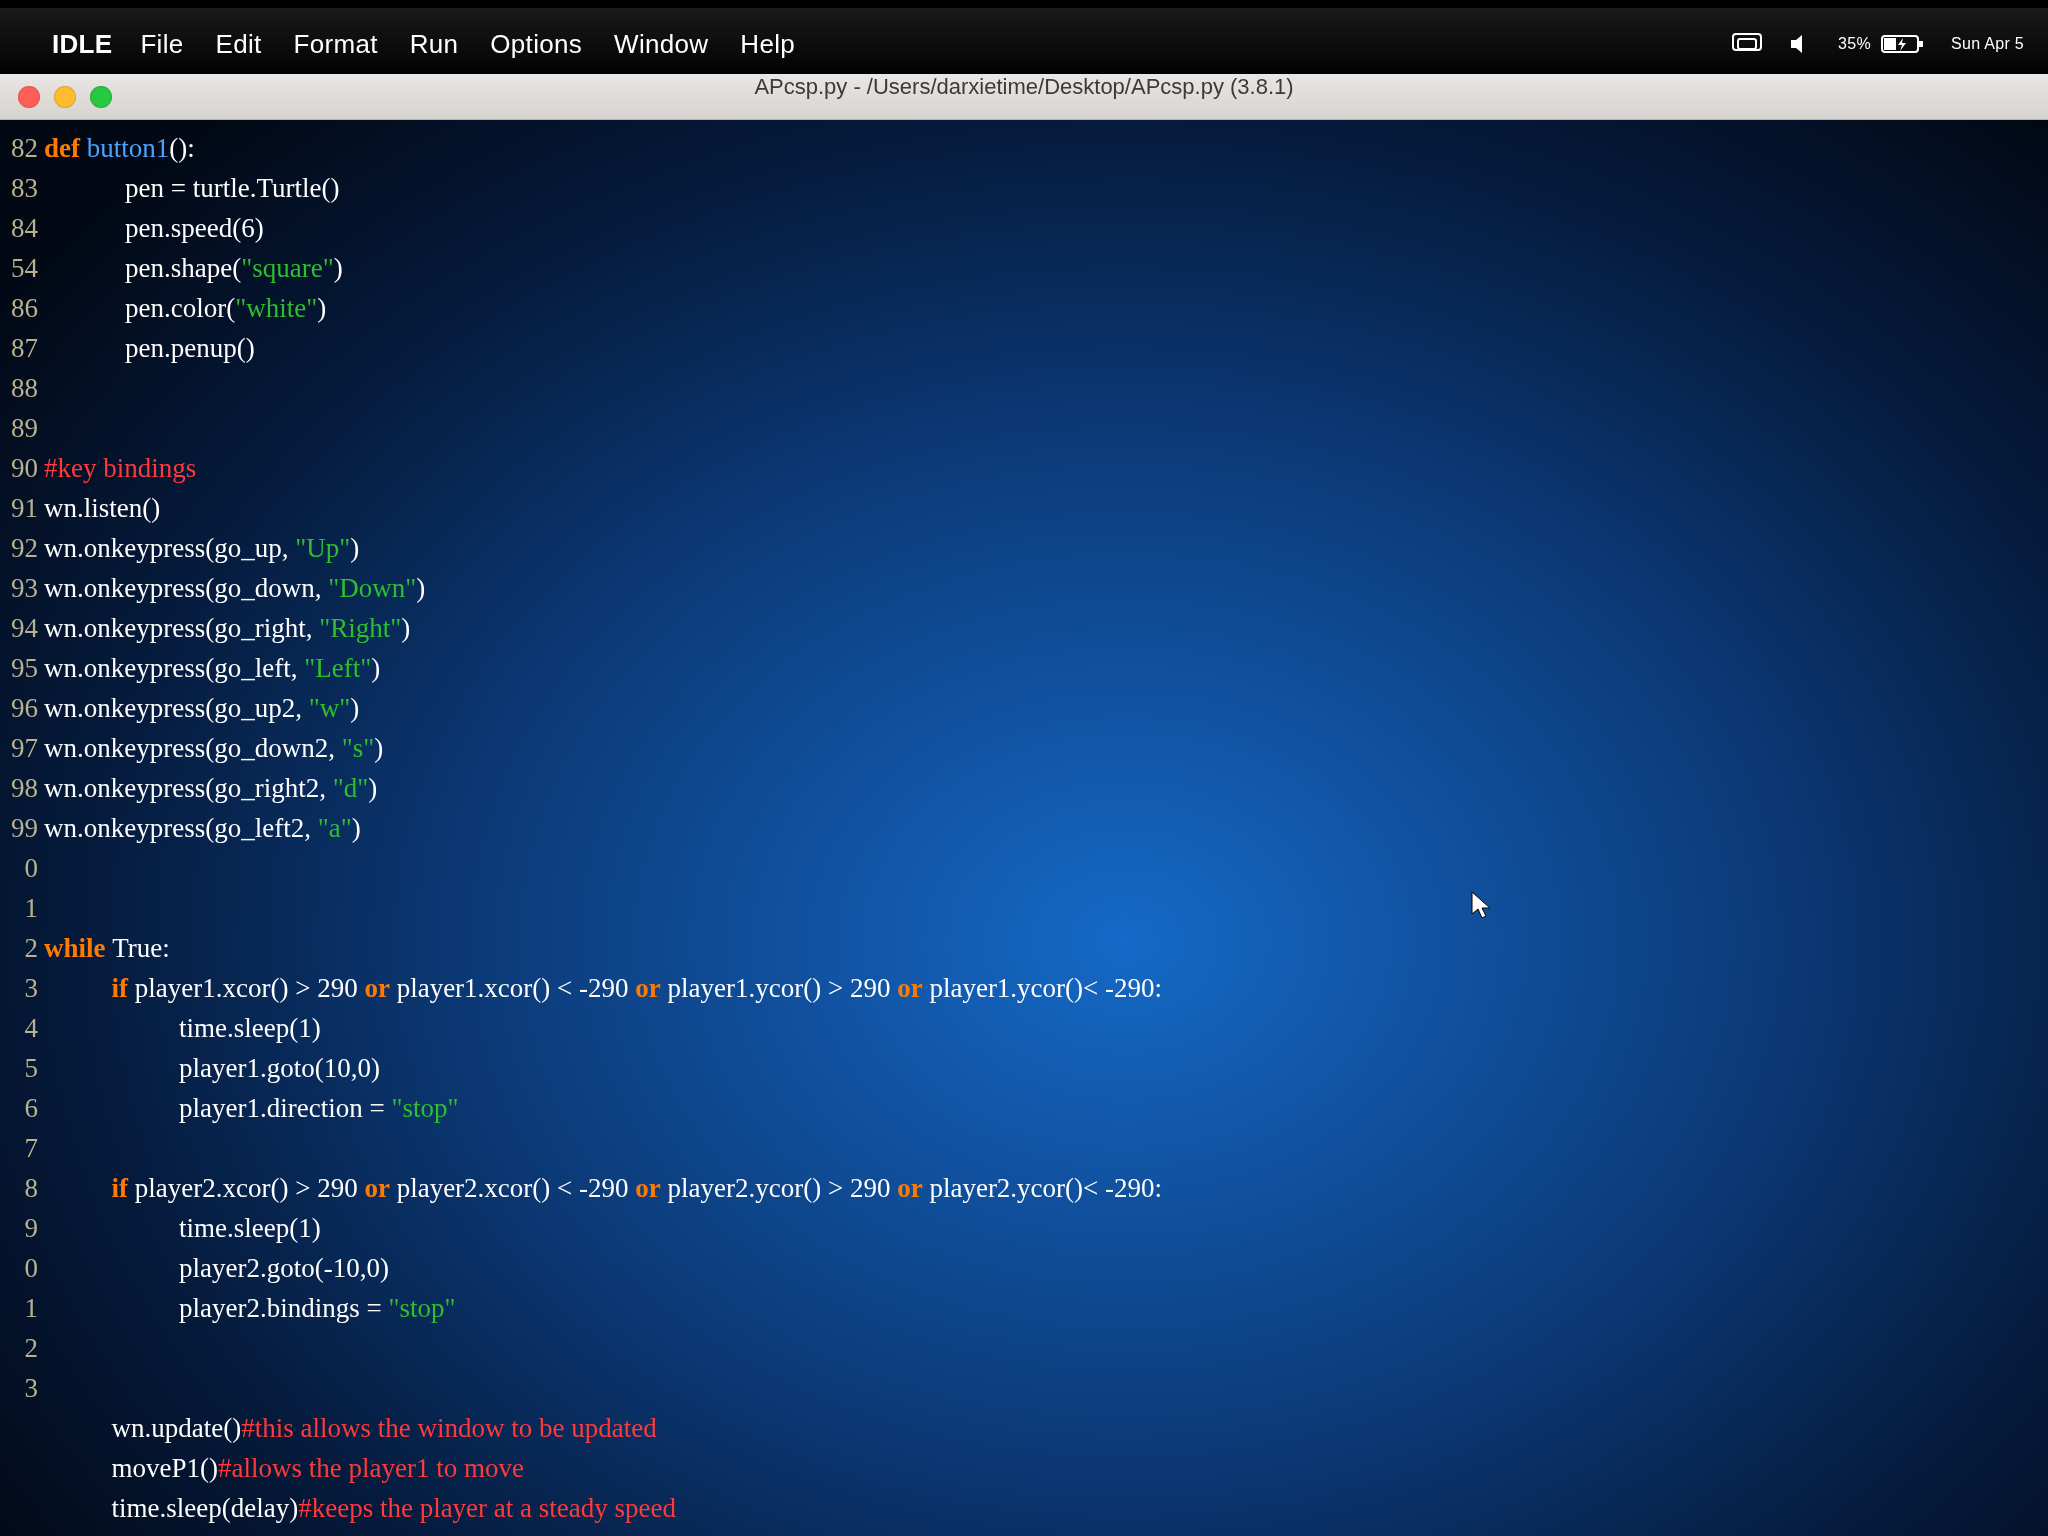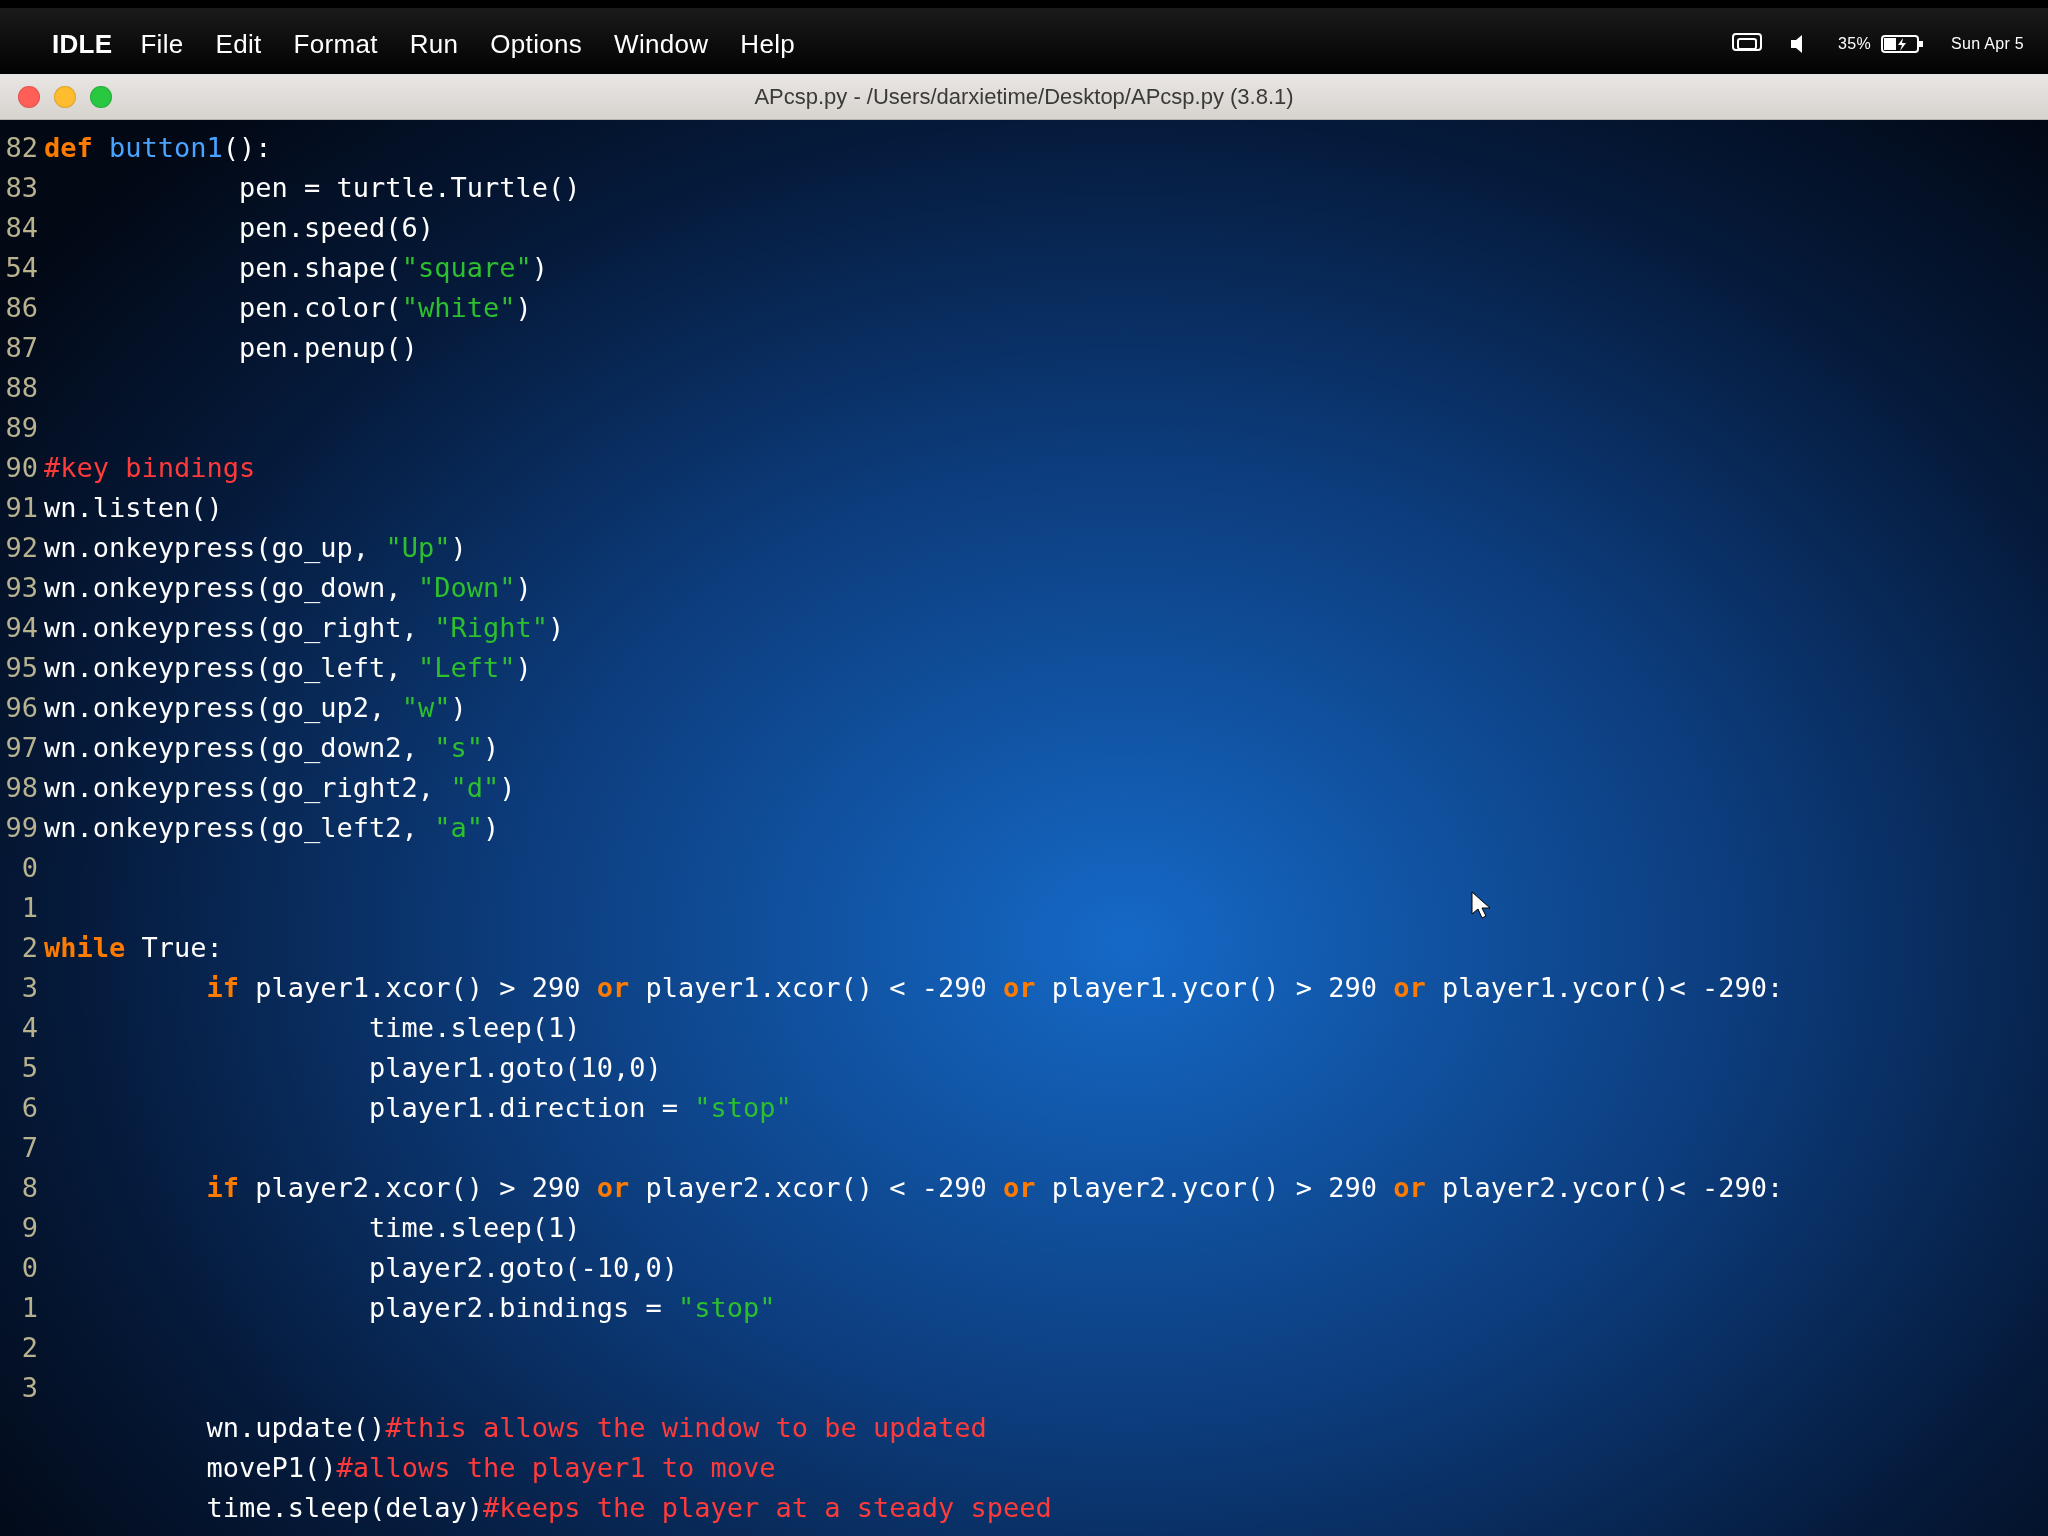--- a/index.html
+++ b/index.html
@@ -54,21 +54,20 @@
     position: absolute;
     top: 74px; left: 0; right: 0; bottom: 0;
     display: flex;
     flex-direction: column;
   }
   .titlebar {
     height: 46px;
     background: linear-gradient(#e9e6e3, #d7d3cf);
     border-bottom: 1px solid #b7b3ae;
     display: flex;
-    align-items: center;
     position: relative;
   }
   .traffic {
     position: absolute;
     left: 18px; top: 50%; transform: translateY(-50%);
     display: flex; gap: 14px;
   }
   .traffic .dot {
     width: 22px; height: 22px; border-radius: 50%;
     box-shadow: inset 0 0 2px rgba(0,0,0,.35);
@@ -89,20 +88,21 @@
     position: relative;
     font-family: "Menlo", "Consolas", monospace;
     font-size: 27px;
     line-height: 40px;
     padding-top: 8px;
     overflow: hidden;
   }
   .line {
     display: flex;
     white-space: pre;
+    font-family: Liberation Serif, serif;
   }
   .ln {
     width: 44px;
     text-align: right;
     color: #b8b28f;
     padding-right: 6px;
     flex-shrink: 0;
     user-select: none;
   }
   .code { flex: 1; }

